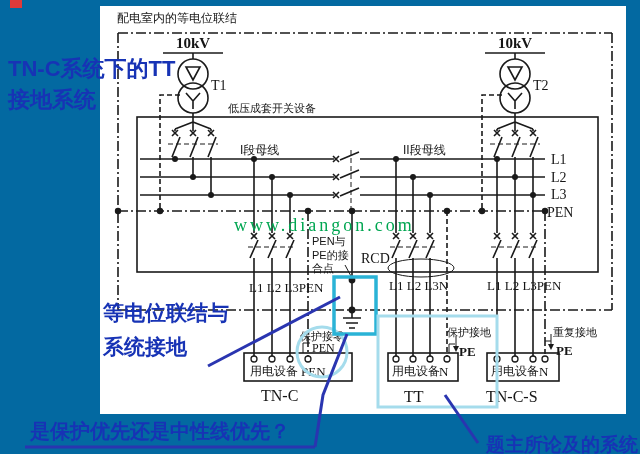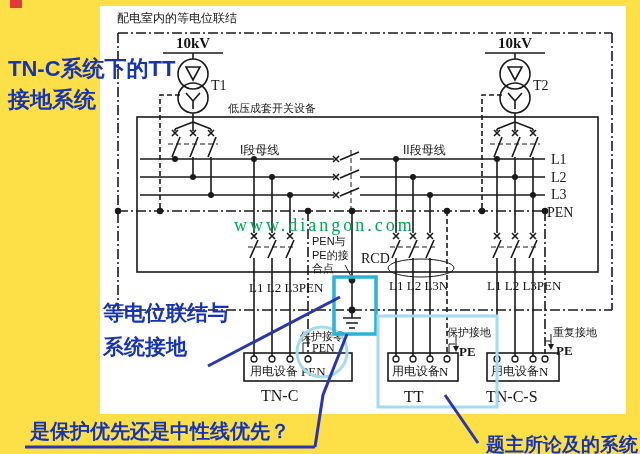--- a/index.html
+++ b/index.html
@@ -1,17 +1,17 @@
 <!DOCTYPE html>
 <html><head>
 <meta charset="utf-8">
 <style>
   html,body{margin:0;padding:0;}
   body{font-family:"Liberation Sans",sans-serif;}
-  .canvas{position:relative;width:640px;height:454px;background:#fde047;overflow:hidden;}
+  .canvas{position:relative;width:640px;height:454px;background:#0369a1;overflow:hidden;}
   svg{position:absolute;left:0;top:0;}
   text{fill:#151515;}
   .lbl{font-family:"Liberation Sans",sans-serif;font-size:12px;}
   .lbl11{font-family:"Liberation Sans",sans-serif;font-size:11px;}
   .serif{font-family:"Liberation Serif",serif;}
   .wire{stroke:#1a1a1a;stroke-width:1.6;fill:none;}
   .thin{stroke:#1a1a1a;stroke-width:1;fill:none;}
   .dash{stroke-dasharray:5 3;}
   .dashdot{stroke-dasharray:10 3 2 3;}
   .dot{fill:#1a1a1a;stroke:none;}

